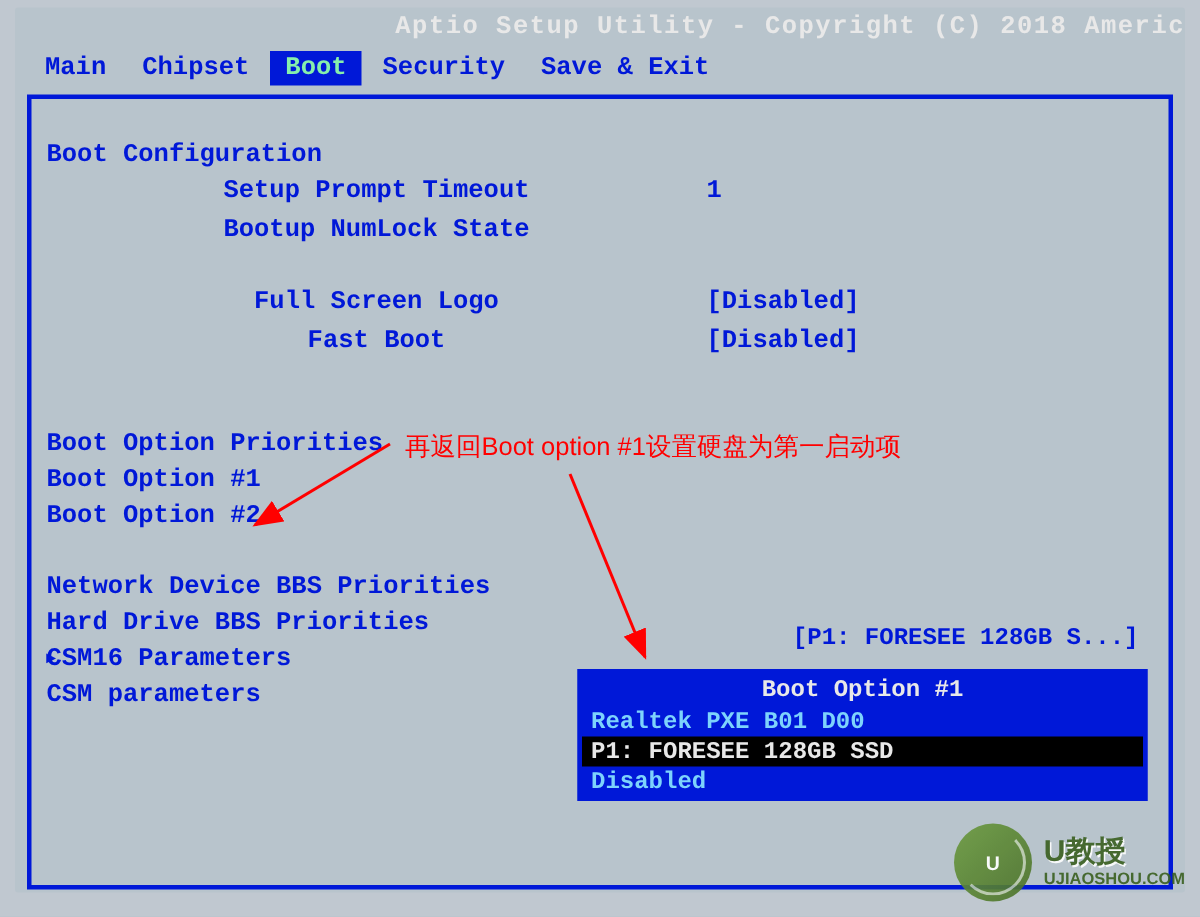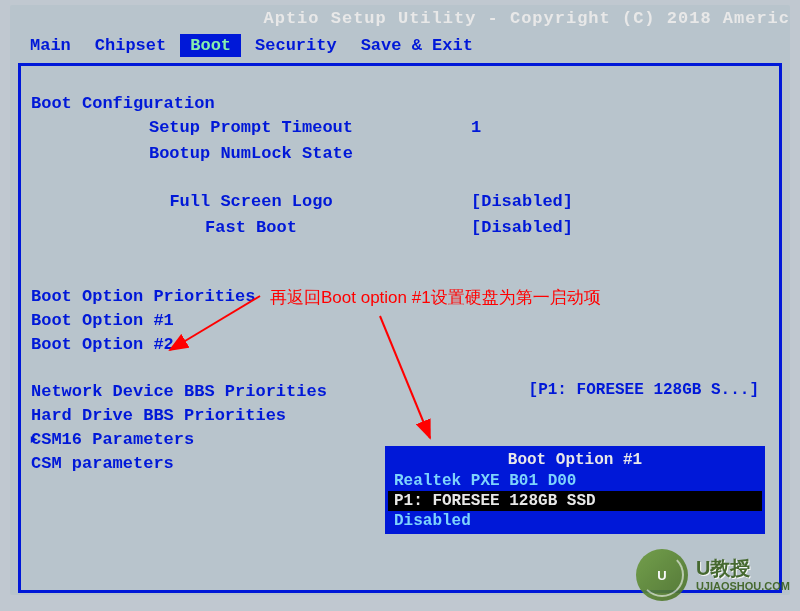--- a/index.html
+++ b/index.html
@@ -80,21 +80,21 @@
     .menu-row {
       color: #0018d8;
       margin-bottom: 2px;
       line-height: 1.3;
       position: relative;
       padding-left: 0px;
     }
     .info-text {
       position: absolute;
       right: 20px;
-      top: 315px;
+      top: 350px;
       color: #0018d8;
       font-size: 16px;
     }
     .popup {
       position: absolute;
       right: 14px;
       top: 380px;
       width: 380px;
       border: 3px solid #0018d8;
       background: #0018d8;

